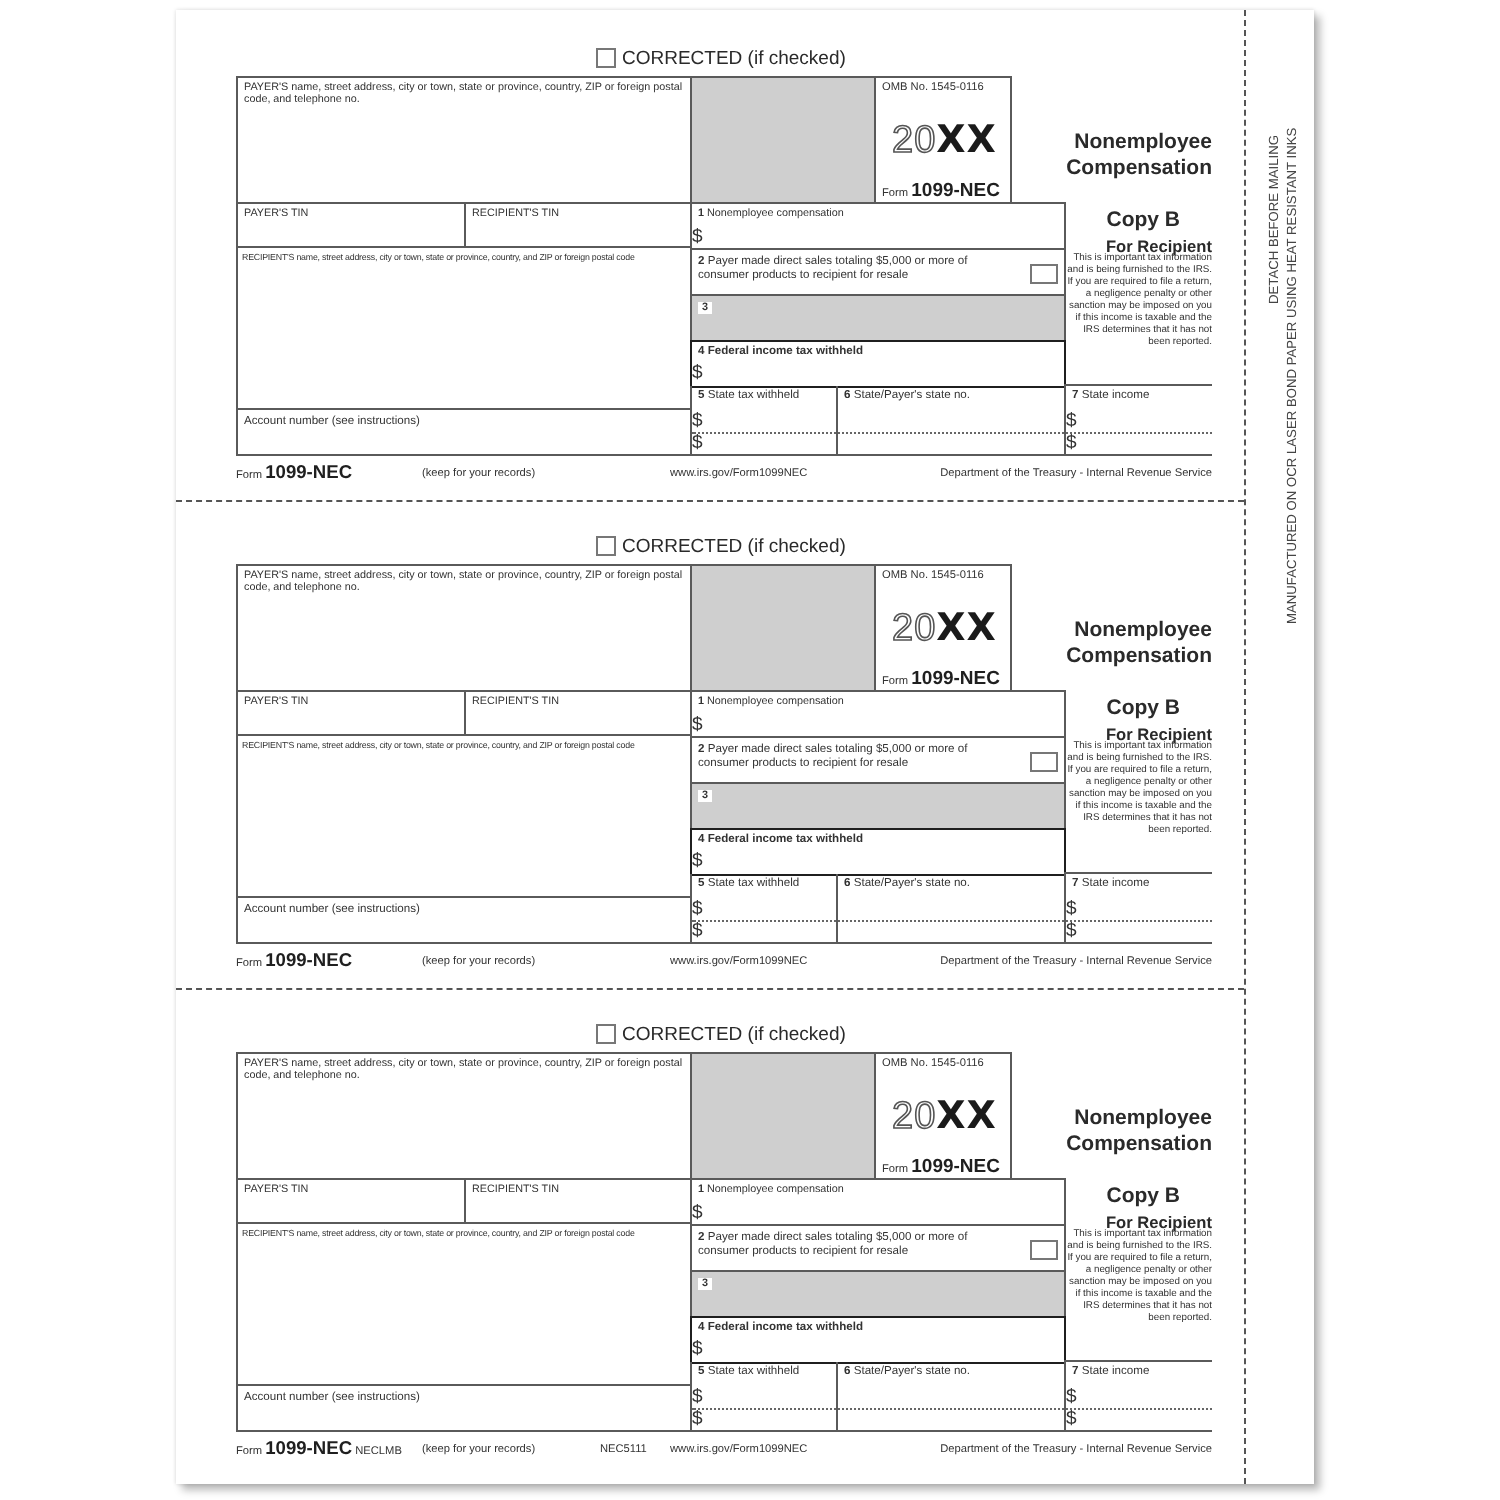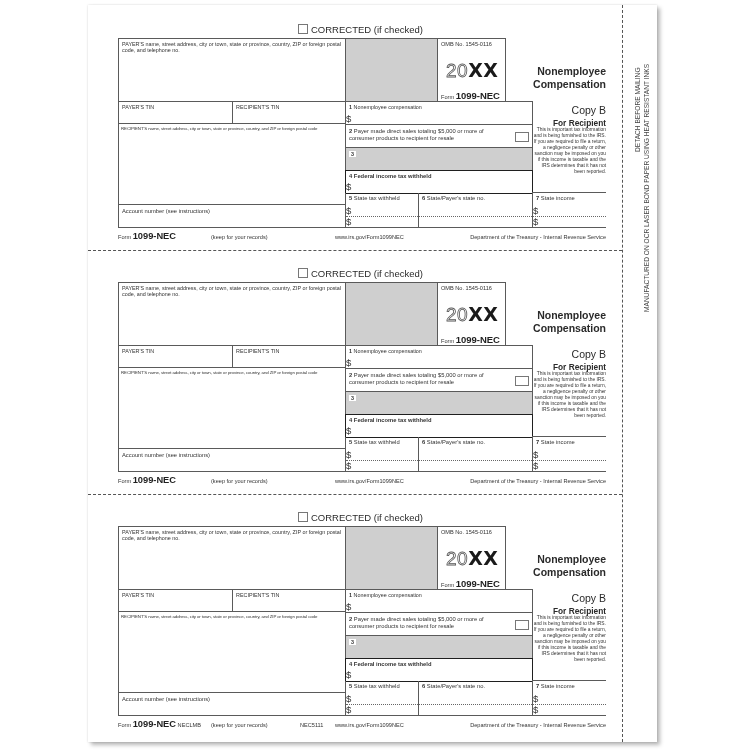--- a/index.html
+++ b/index.html
@@ -41,21 +41,21 @@
   .lbl b { font-weight: bold; }
   .dollar { position: absolute; font-size: 9.5px; color: #333; line-height: 10px; }
   .gray { background: #cfcfcf; }
   .omb-no { position: absolute; font-size: 5.6px; color: #333; }
   .year { position: absolute; font-size: 19px; font-weight: bold; letter-spacing: 0.5px; }
   .year .outline { color: #fff; -webkit-text-stroke: 0.8px #555; font-weight: normal; }
   .year .solid { color: #1a1a1a; font-family: "DejaVu Sans", sans-serif; font-weight: bold; }
   .formno { position: absolute; font-size: 5.6px; color: #333; white-space: nowrap; }
   .formno b { font-size: 9.5px; color: #1f1f1f; }
   .title { position: absolute; right: 0; text-align: right; font-size: 10.5px; font-weight: bold; line-height: 13px; color: #2a2a2a; }
-  .copyb { position: absolute; right: 0; font-size: 10.5px; font-weight: normal; color: #2a2a2a; }
+  .copyb { position: absolute; right: 16px; font-size: 10.5px; font-weight: bold; color: #2a2a2a; }
   .forrec { position: absolute; right: 0; font-size: 8.3px; font-weight: bold; color: #2a2a2a; }
   .notice {
     position: absolute; right: 0; width: 74px; text-align: right; font-size: 4.9px;
     line-height: 6px; color: #333;
   }
   .hline { position: absolute; height: 0; border-top: 1px solid #5a5a5a; }
   .hdot { position: absolute; height: 0; border-top: 1px dotted #666; }
   .vline { position: absolute; width: 0; border-left: 1px solid #5a5a5a; }
   .chk { position: absolute; width: 14px; height: 10px; border: 1px solid #777; background: #fff; }
   .footer { position: absolute; font-size: 5.6px; color: #333; white-space: nowrap; }

